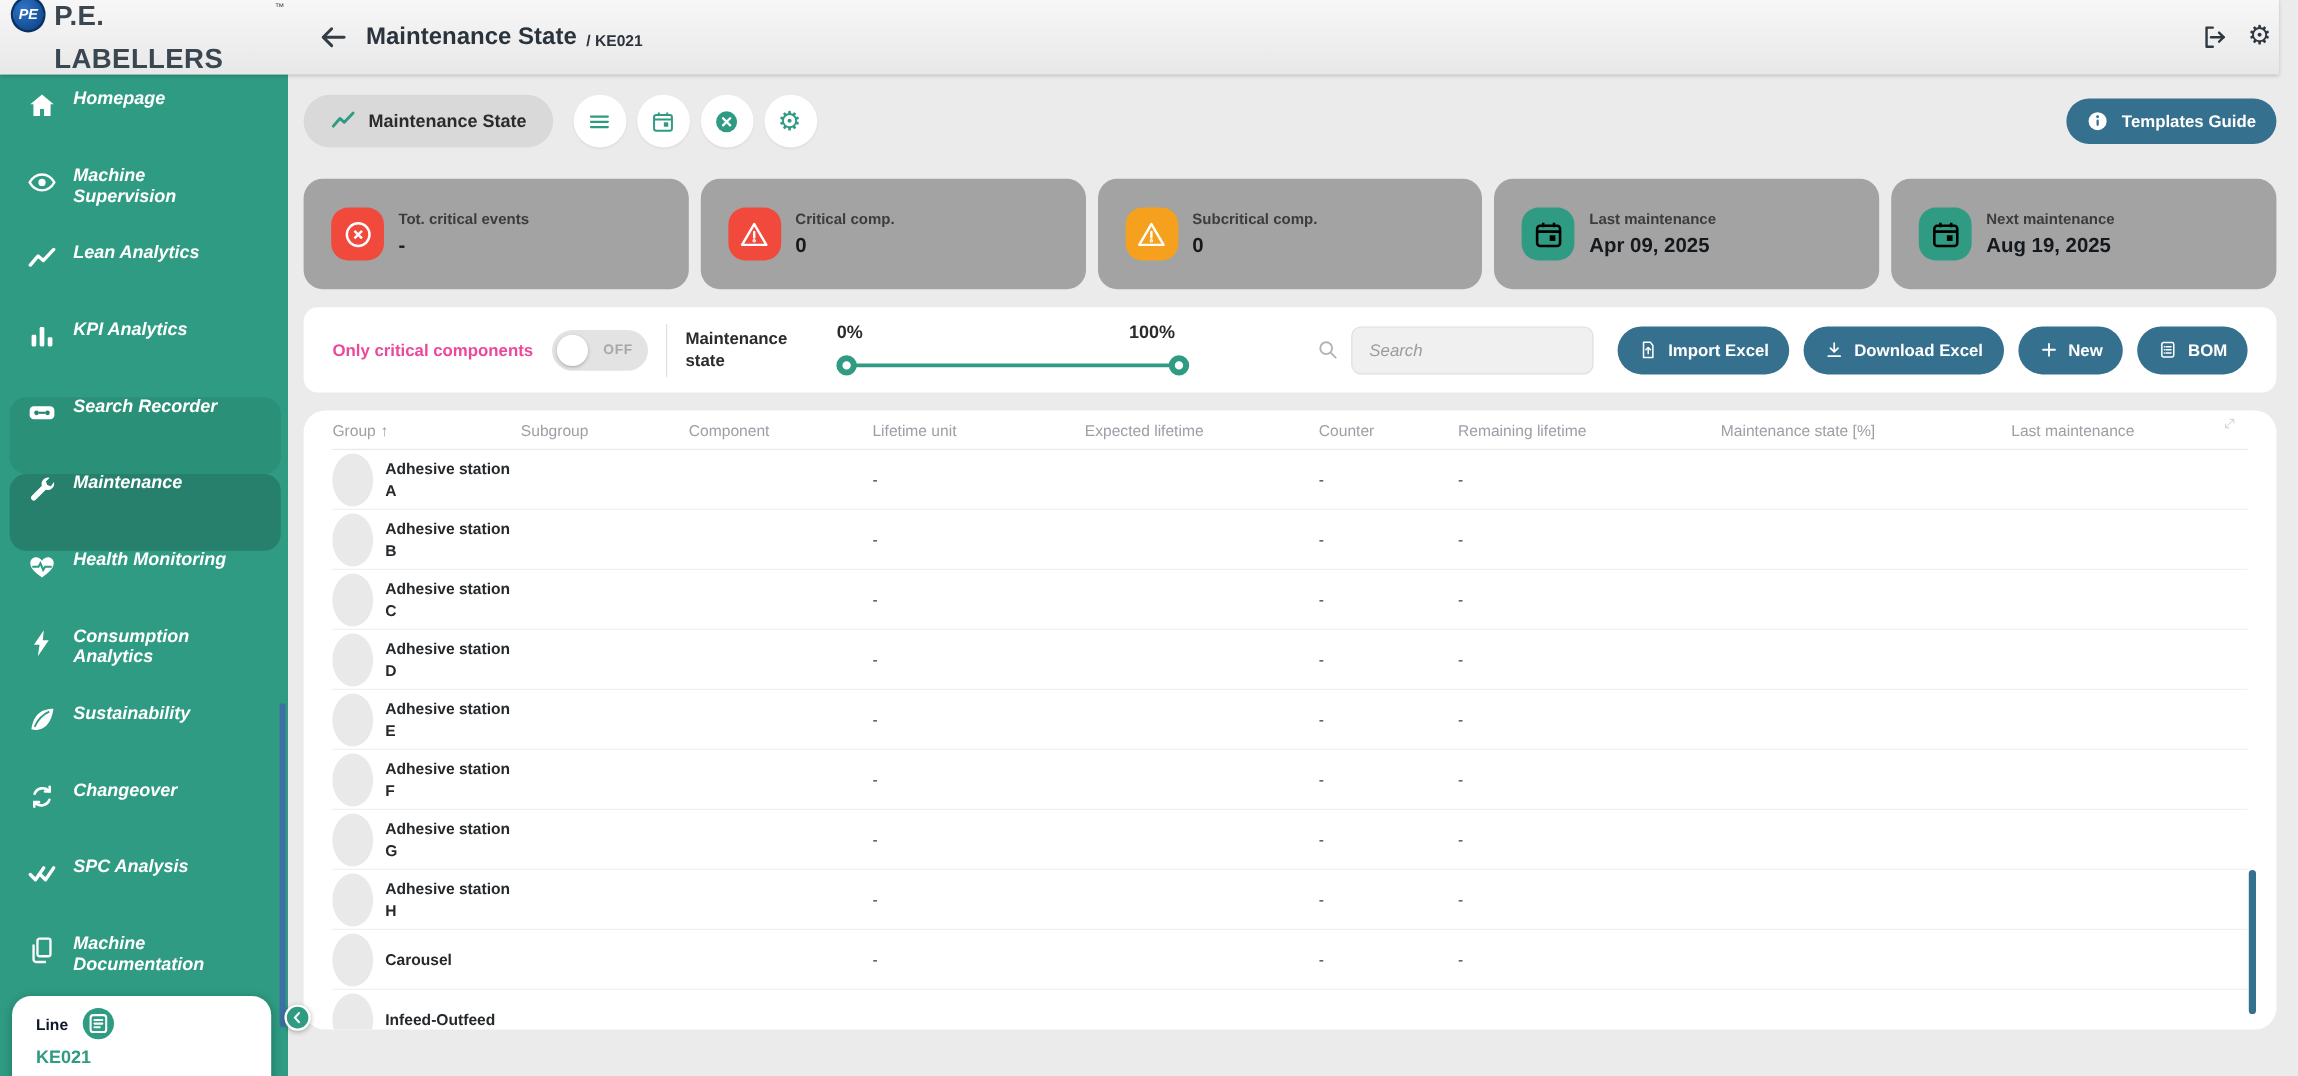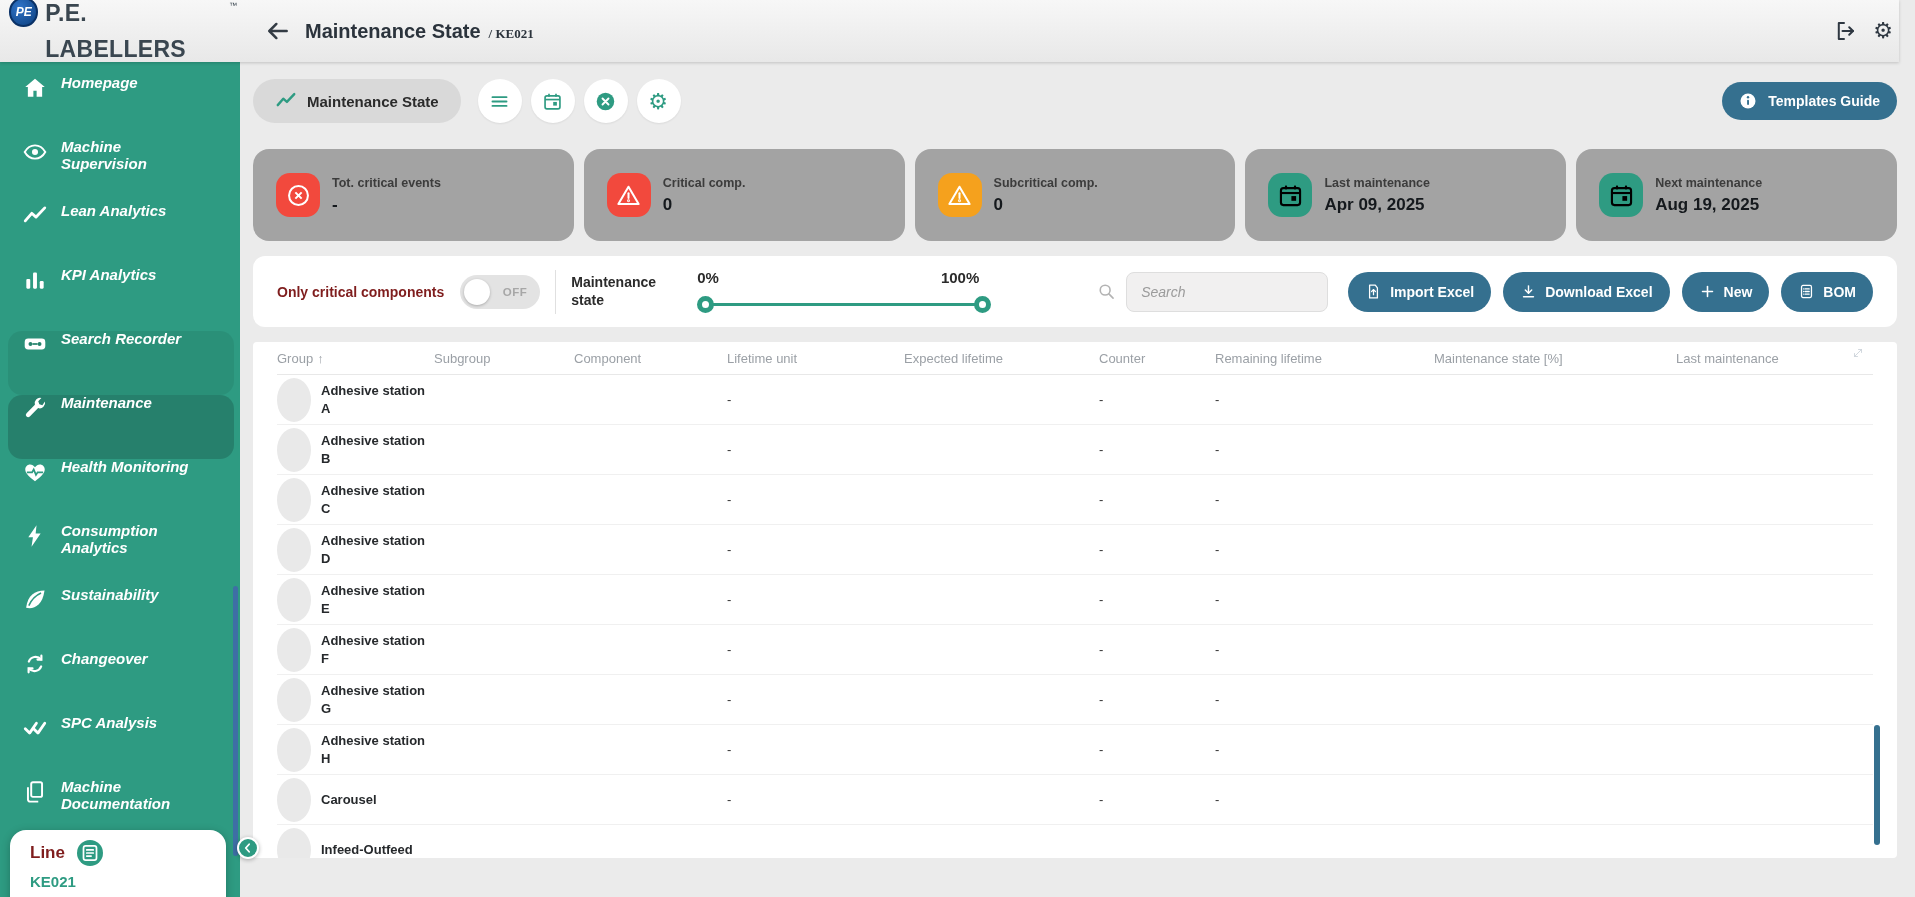--- a/index.html
+++ b/index.html
@@ -14,38 +14,38 @@
   .logo{display:flex;align-items:flex-start;width:237px;padding-left:9px;box-sizing:border-box;}
   .logo-badge{width:30px;height:30px;border-radius:50%;margin-top:2px;
               background:radial-gradient(circle at 35% 32%,#2f74c9,#0c3e7d);
               border:2px solid #0a3166;color:#fff;font-style:italic;font-weight:800;font-size:12px;
               display:flex;align-items:center;justify-content:center;box-sizing:border-box;}
   .logo-text{margin-left:7px;font-size:23px;font-weight:800;color:#3A4650;letter-spacing:.3px;line-height:36px;}
   .logo-tm{font-size:8px;color:#3A4650;margin-top:6px;}
   .page-head{display:flex;align-items:center;margin-left:28px;}
   .back-btn{width:26px;height:26px;color:#333B44;cursor:pointer;}
   .page-title{margin-left:14px;font-size:20px;font-weight:800;color:#2B333C;}
-  .page-sub{margin-left:8px;margin-top:5px;font-size:13px;font-weight:700;color:#2B333C;font-family:Liberation Serif, serif;}
+  .page-sub{margin-left:8px;margin-top:5px;font-size:13px;font-weight:700;color:#2B333C;}
   .topbar-right{margin-left:auto;display:flex;align-items:center;gap:13px;padding-right:4px;color:#2F3842;}
   .top-icon{width:24px;height:24px;display:flex;align-items:center;justify-content:center;cursor:pointer;}
   .top-icon .glyph{font-size:22px;color:#2F3842;}
 
   
   .sidebar{position:absolute;left:0;top:62px;bottom:0;width:240px;background:#2E9B82;padding-top:13px;box-sizing:border-box;}
   .nav-item{height:64px;display:flex;margin:0 6px 0 8px;padding-left:14px;
             border-radius:14px;color:#fff;cursor:pointer;font-style:italic;}
   .nav-item.hover{background:rgba(0,0,0,.07);}
   .nav-item.active{background:rgba(0,0,0,.17);}
   .nav-icon{width:26px;height:26px;margin-right:13px;flex:none;color:#fff;}
   .nav-label{font-size:15px;font-weight:700;line-height:1.13;width:140px;}
   .side-scrollbar{position:absolute;right:2px;top:524px;width:5px;height:270px;background:#3E6FA5;border-radius:3px;}
   .line-card{position:absolute;left:10px;top:768px;width:216px;height:84px;background:#fff;border-radius:16px;
              box-shadow:0 2px 8px rgba(0,0,0,.25);padding:10px 0 0 20px;box-sizing:border-box;cursor:pointer;}
   .line-row{display:flex;align-items:center;}
-  .line-label{font-size:17px;font-weight:700;color:#7f1d1d;}
+  .line-label{font-size:13px;font-weight:700;color:#0f172a;}
   .line-icon{width:26px;height:26px;border-radius:50%;background:#2E9B82;margin-left:12px;
              display:flex;align-items:center;justify-content:center;}
   .line-value{font-size:15px;font-weight:800;color:#2E9B82;margin-top:7px;}
   .collapse-btn{position:absolute;left:237px;top:837px;width:22px;height:22px;border-radius:50%;background:#2E9B82;
                 border:2px solid #fff;box-sizing:border-box;display:flex;align-items:center;justify-content:center;
                 box-shadow:0 1px 4px rgba(0,0,0,.3);z-index:8;cursor:pointer;}
 
   
   .content{position:absolute;left:240px;top:62px;right:0;bottom:0;padding:15px 18px 0 13px;box-sizing:border-box;}
 
@@ -64,21 +64,21 @@
   .stats-row{display:flex;gap:10px;margin-top:24px;}
   .stat-card{flex:1;height:92px;background:#a3a3a3;border-radius:16px;display:flex;align-items:center;
              padding-left:23px;box-sizing:border-box;}
   .stat-icon{width:44px;height:44px;border-radius:14px;flex:none;display:flex;align-items:center;justify-content:center;}
   .stat-text{margin-left:12px;}
   .stat-label{font-size:12.5px;font-weight:700;color:#3C3C3C;}
   .stat-value{font-size:17px;font-weight:800;color:#15191D;margin-top:5px;}
 
   .filter-card{height:71px;background:#fff;border-radius:12px;margin-top:15px;display:flex;align-items:center;
                padding:0 24px;box-sizing:border-box;}
-  .crit-label{font-size:14px;font-weight:600;color:#7f1d1d;white-space:nowrap;}
+  .crit-label{font-size:14px;font-weight:600;color:#ec4899;white-space:nowrap;}
   .toggle{width:80px;height:34px;border-radius:17px;background:#E3E3E3;position:relative;margin-left:16px;cursor:pointer;flex:none;}
   .toggle-knob{position:absolute;left:4px;top:4px;width:26px;height:26px;border-radius:50%;background:#fff;
                box-shadow:0 1px 3px rgba(0,0,0,.25);}
   .toggle-state{position:absolute;right:13px;top:11px;font-size:11.5px;font-weight:800;color:#A7A7A7;letter-spacing:.5px;}
   .vdivider{width:1px;height:44px;background:#E0E0E0;margin:0 15px;}
   .slider-label{font-size:14px;font-weight:600;color:#2B2B2B;width:92px;line-height:1.25;}
   .slider{position:relative;width:278px;height:42px;margin-left:42px;flex:none;}
   .slider .min{position:absolute;left:-8px;top:-2px;font-size:15px;font-weight:600;color:#2B2B2B;}
   .slider .max{position:absolute;right:4px;top:-2px;font-size:15px;font-weight:600;color:#2B2B2B;}
   .slider .track{position:absolute;left:0;right:0;bottom:7px;height:3px;background:#2E9B82;border-radius:2px;}
@@ -91,21 +91,21 @@
   .search-input{width:202px;height:40px;border-radius:8px;background:#F1F0F0;border:1px solid #DEDEDE;
                 padding:0 14px;font-size:14px;font-style:italic;color:#555;box-sizing:border-box;outline:none;
                 font-family:"Liberation Sans",sans-serif;}
   .search-input::placeholder{color:#9B9B9B;}
   .action-btns{display:flex;gap:12px;margin-left:20px;}
   .action-btn{height:40px;border-radius:20px;background:#35708F;color:#fff;font-size:14px;font-weight:700;
               display:flex;align-items:center;gap:8px;padding:0 17px;cursor:pointer;white-space:nowrap;border:none;
               font-family:"Liberation Sans",sans-serif;}
   .action-btn .b-icon{width:17px;height:17px;}
 
-  .table-card{background:#fff;border-radius:4px;margin-top:15px;height:516px;position:relative;overflow:hidden;
+  .table-card{background:#fff;border-radius:18px;margin-top:15px;height:516px;position:relative;overflow:hidden;
               padding:0 24px;box-sizing:border-box;}
   .grid{display:grid;grid-template-columns:157px 140px 153px 177px 195px 116px 219px 242px 1fr;align-items:center;}
   .thead{height:32px;border-bottom:1px solid #E8E8E8;}
   .th{font-size:13px;color:#9BA0A6;white-space:nowrap;cursor:pointer;}
   .th .sort{margin-left:4px;}
   .trow{height:49px;border-bottom:1px solid #F0F0F0;cursor:pointer;}
   .group-cell{display:flex;align-items:center;gap:10px;}
   .chev-btn{width:34px;height:44px;border-radius:50%;background:#E9E9E9;flex:none;display:flex;
             align-items:center;justify-content:center;cursor:pointer;color:#3A3A3A;}
   .group-label{font-size:13px;font-weight:800;color:#26292C;width:110px;line-height:1.35;}

